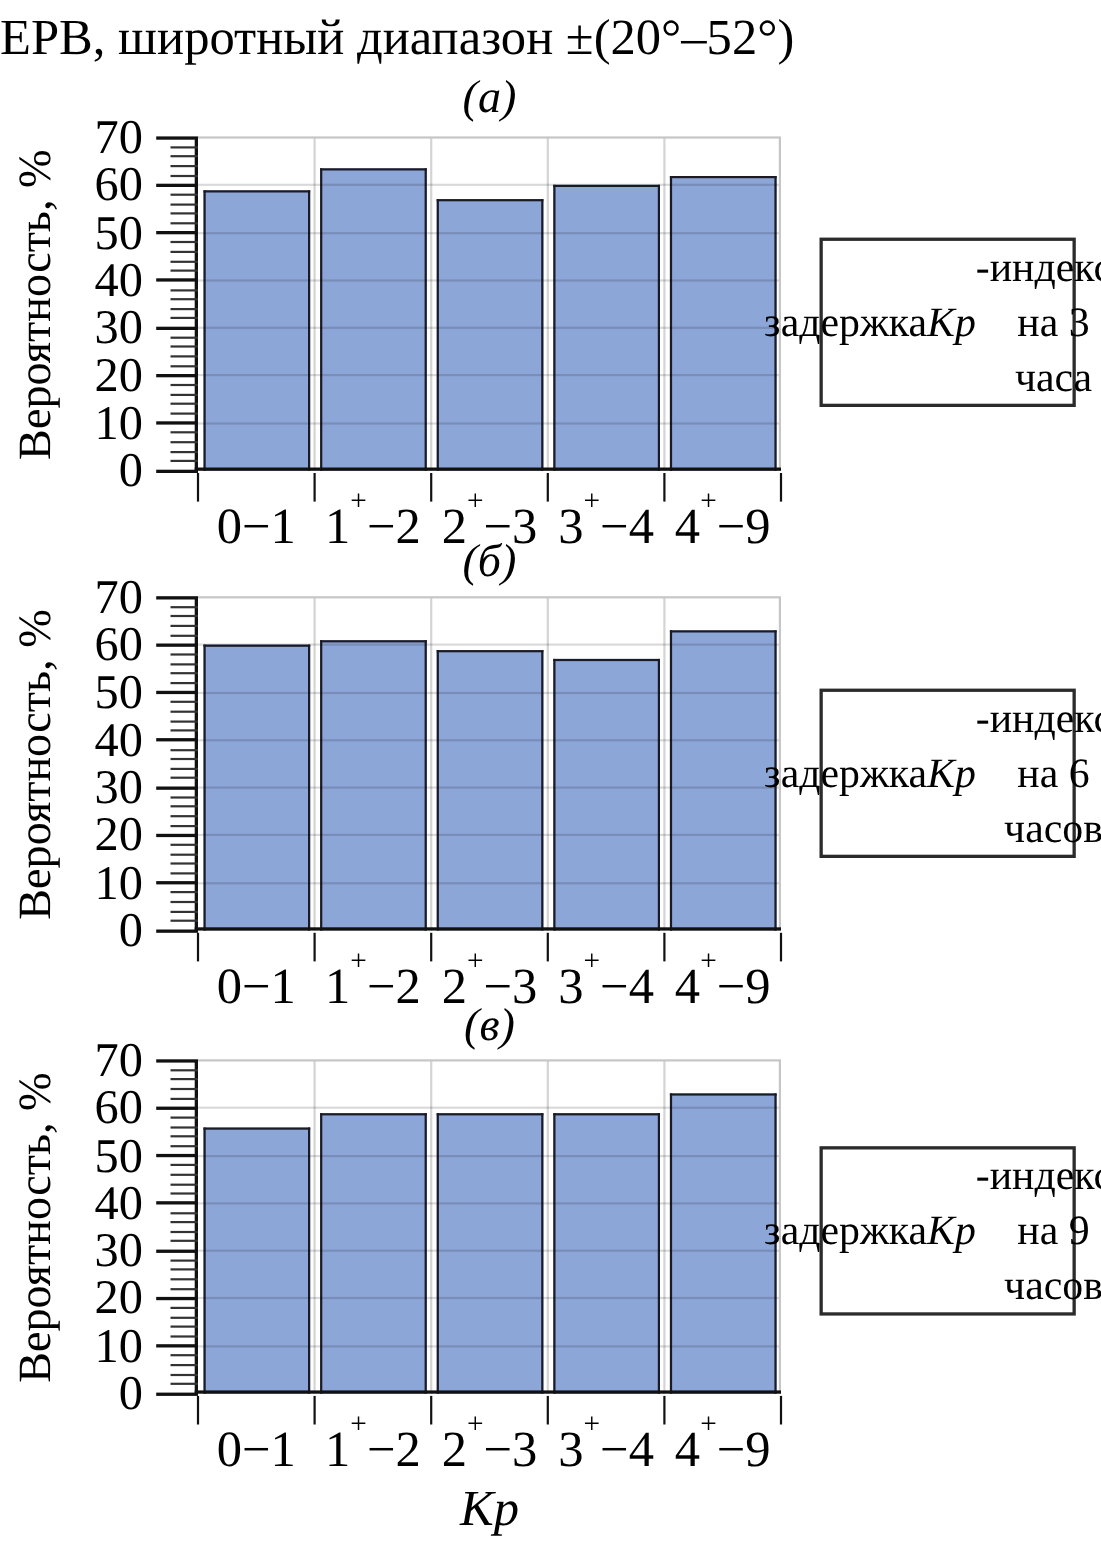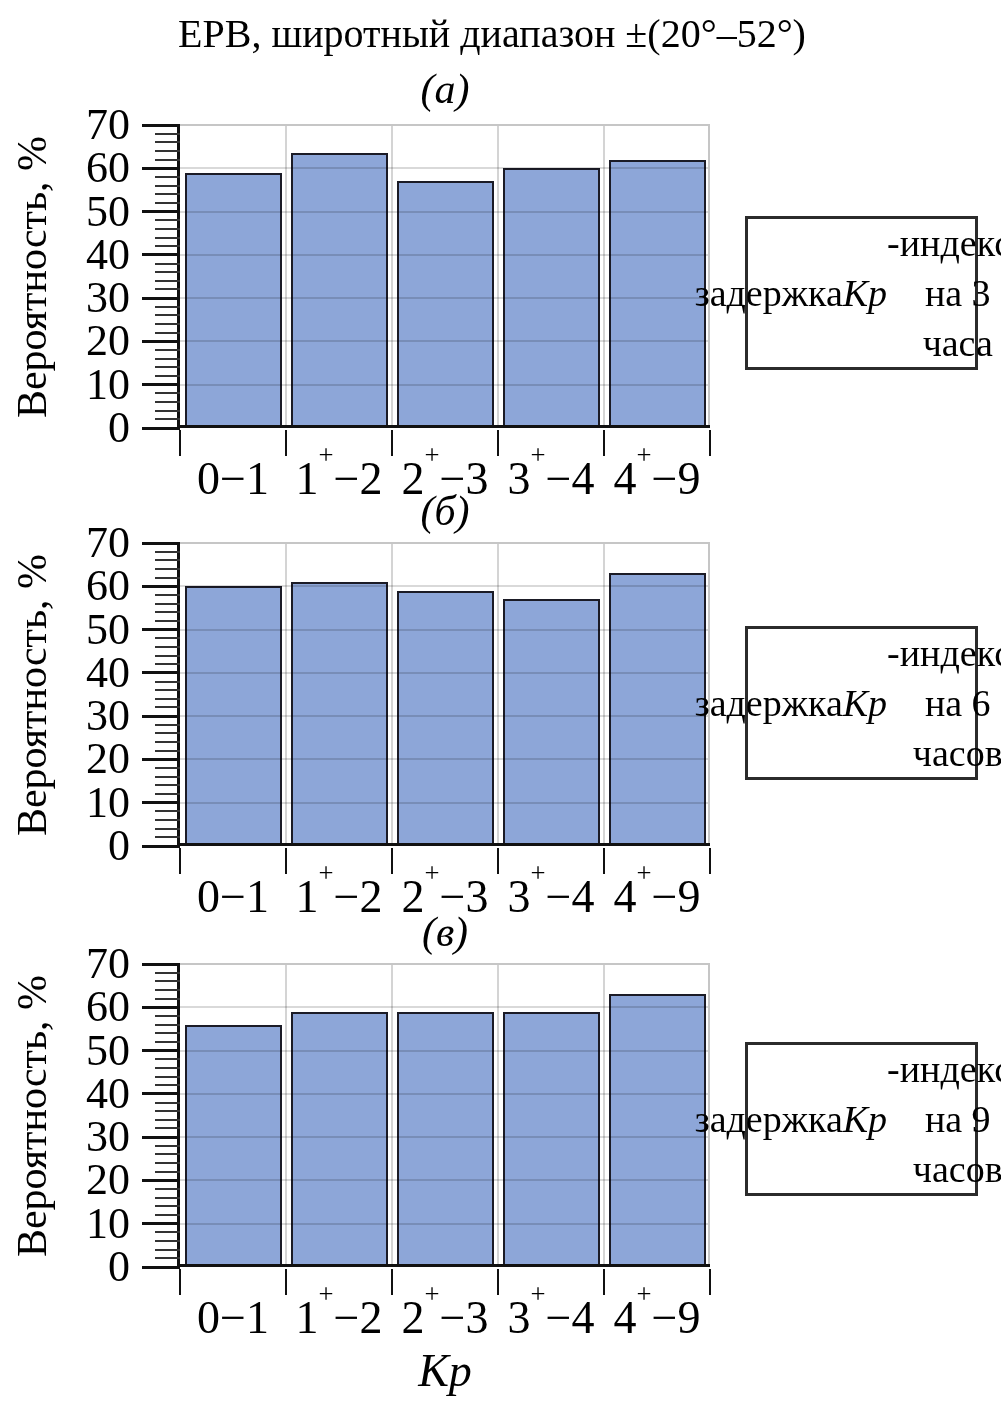--- a/index.html
+++ b/index.html
@@ -1,20 +1,20 @@
 <!DOCTYPE html>
 <html><head>
 <meta charset="utf-8">
 <style>
   html,body{margin:0;padding:0;background:#ffffff;}
   .figure{
     position:relative;width:1001px;height:1413px;background:#ffffff;
     font-family:"Liberation Serif","DejaVu Serif",serif;color:#000;overflow:hidden;
   }
-  .title{position:absolute;left:0;top:6px;width:984px;text-align:center;font-size:40px;line-height:56px;}
+  .title{position:absolute;left:0;top:6px;width:984px;font-size:46px;line-height:56px;}
   .panel-label{position:absolute;text-align:center;font-style:italic;font-size:42px;line-height:50px;}
   .ylabel{position:absolute;font-size:42px;white-space:nowrap;transform:translate(-50%,-50%) rotate(-90deg);}
   .ytick-label{position:absolute;text-align:right;font-size:44px;line-height:54px;height:54px;}
   .xtick-label{position:absolute;text-align:center;font-size:46px;line-height:54px;white-space:nowrap;}
   .xtick-label sup{font-size:58%;position:relative;top:-0.5em;line-height:0;}
   .xlabel{position:absolute;text-align:center;font-style:italic;font-size:46px;line-height:56px;}
   .tick-major{position:absolute;height:3px;background:#111;z-index:6;}
   .tick-minor{position:absolute;height:2px;background:#333;z-index:6;}
   .tick-x{position:absolute;width:2px;height:26px;background:#111;z-index:6;}
   .grid-v{position:absolute;width:2px;background:#d4d4d4;z-index:1;}

